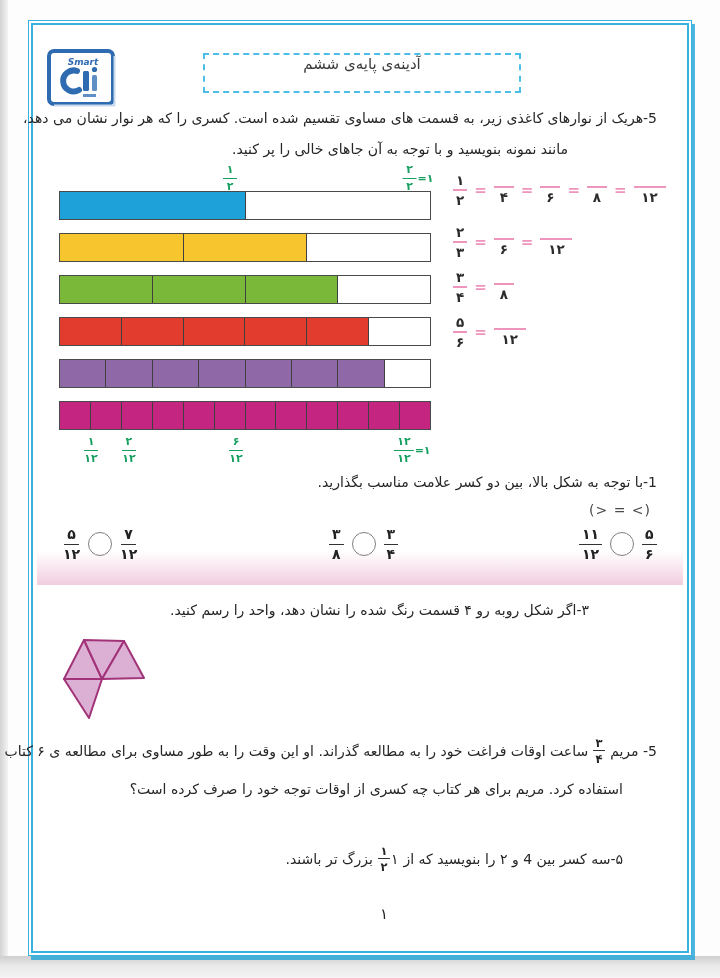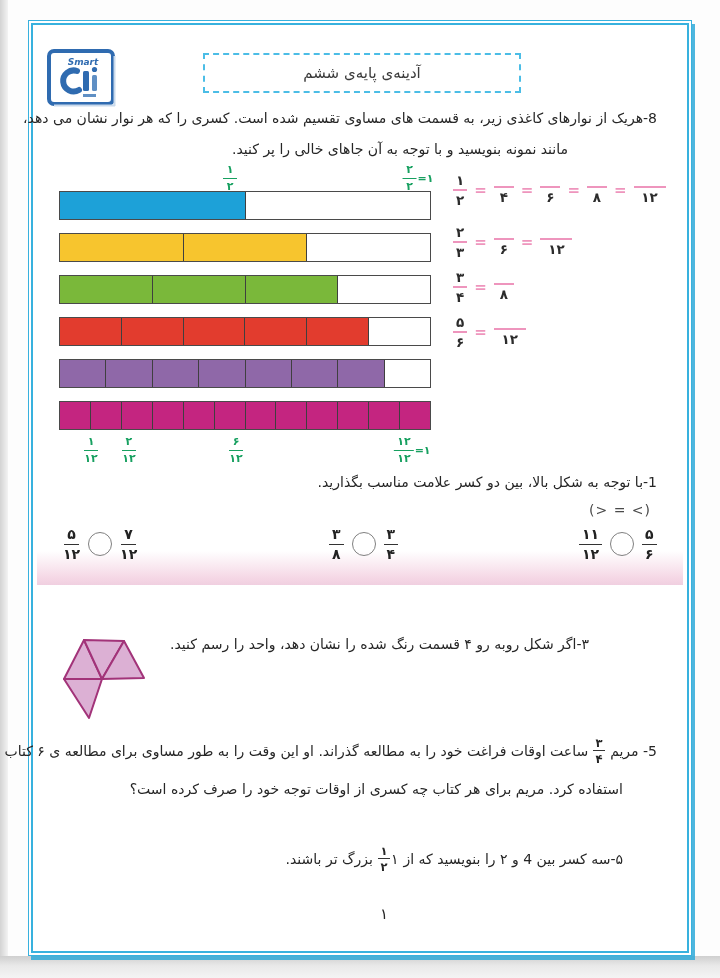--- a/index.html
+++ b/index.html
@@ -14,21 +14,21 @@
   .photo-bottom{position:absolute; left:0; top:956px; width:100%; height:22px;
     background:linear-gradient(180deg,#cfcfcf 0%,#e9e9e9 45%,#f4f4f4 100%);}
   .page{position:absolute; left:28px; top:20px; width:664px; height:936px;
     border:1px solid var(--page-border); background:#fff;
     box-shadow:3px 4px 0 rgba(47,169,216,.85);}
   .page-inner{position:absolute; inset:2px; border:2px solid var(--page-border);}
   .content{position:absolute; inset:0; color:var(--text); font-size:14px;}
 
   .logo-box{position:absolute; left:18px; top:28px; width:70px; height:58px;}
   .title-box{position:absolute; left:174px; top:32px; width:318px; height:40px;
-    border:2px dashed var(--dash-border); display:flex; align-items:center; justify-content:center;
+    border:2px dashed var(--dash-border); display:flex; align-items:flex-start; justify-content:center;
     font-size:15px; color:#3a3a3a;}
 
   .rtl{direction:rtl; unicode-bidi:embed;}
   .qline{position:absolute; white-space:nowrap; line-height:22px;}
 
   
   #bars{position:absolute; left:30px; top:143px; width:372px; height:305px;}
   .bar{position:absolute; left:0; width:372px; height:29px; display:flex;
     border:1.6px solid #4a4a4a; background:#fff;}
   .cell{flex:1; height:100%; border-left:1.6px solid #3f3f3f;}
@@ -88,21 +88,21 @@
           <rect x="45" y="26" width="5" height="16" rx="1.5" fill="#5f8fc4"></rect>
           <circle cx="47.5" cy="20.5" r="2.6" fill="var(--logo-blue)"></circle>
           <rect x="36" y="45" width="13" height="3" fill="#5f8fc4"></rect>
         </svg>
       </div>
 
       <div class="title-box rtl">
         <span>آدینه‌ی پایه‌ی ششم</span>
       </div>
 
-      <div class="qline rtl" style="top:86px; right:34px;">8-هریک از نوارهای کاغذی زیر، به قسمت های مساوی تقسیم شده است. کسری را که هر نوار نشان می  دهد،</div>
+      <div class="qline rtl" style="top:86px; right:34px;">5-هریک از نوارهای کاغذی زیر، به قسمت های مساوی تقسیم شده است. کسری را که هر نوار نشان می  دهد،</div>
       <div class="qline rtl" style="top:117px; left:120px; right:40px; text-align:center;">مانند نمونه بنویسید و با توجه به آن جاهای خالی را پر کنید.</div>
 
       <div id="bars">
           <div class="bar" style="top: 27px;">
             <div class="cell" style="background: rgb(29, 161, 216);"></div>
             <div class="cell"></div>
           </div>
           <div class="bar" style="top: 69px;">
             <div class="cell" style="background: rgb(247, 197, 46);"></div>
             <div class="cell" style="background: rgb(247, 197, 46);"></div>
@@ -285,21 +285,21 @@
               <span class="fden">۱۲</span>
             </span>
             <span class="circle"></span>
             <span class="frac ">
               <span class="fnum">۵</span>
               <span class="fden">۶</span>
             </span>
           </div>
         </div>
 
-      <div class="qline rtl" style="top:578px; right:102px;margin-top:34px;">۳-اگر شکل روبه رو  ۴  قسمت رنگ شده را نشان دهد، واحد را رسم کنید.</div>
+      <div class="qline rtl" style="top:578px; right:102px;">۳-اگر شکل روبه رو  ۴  قسمت رنگ شده را نشان دهد، واحد را رسم کنید.</div>
       <div style="position:absolute; left:32px; top:610px;">
         <svg width="92" height="90" viewBox="0 0 92 90">
           <g fill="var(--shape-fill)" stroke="var(--shape-stroke)" stroke-width="2" stroke-linejoin="round">
             <polygon points="23,9 3,48 41,48"></polygon>
             <polygon points="23,9 63,10 41,48"></polygon>
             <polygon points="63,10 41,48 83,47"></polygon>
             <polygon points="3,48 41,48 28,87"></polygon>
           </g>
         </svg>
       </div>

